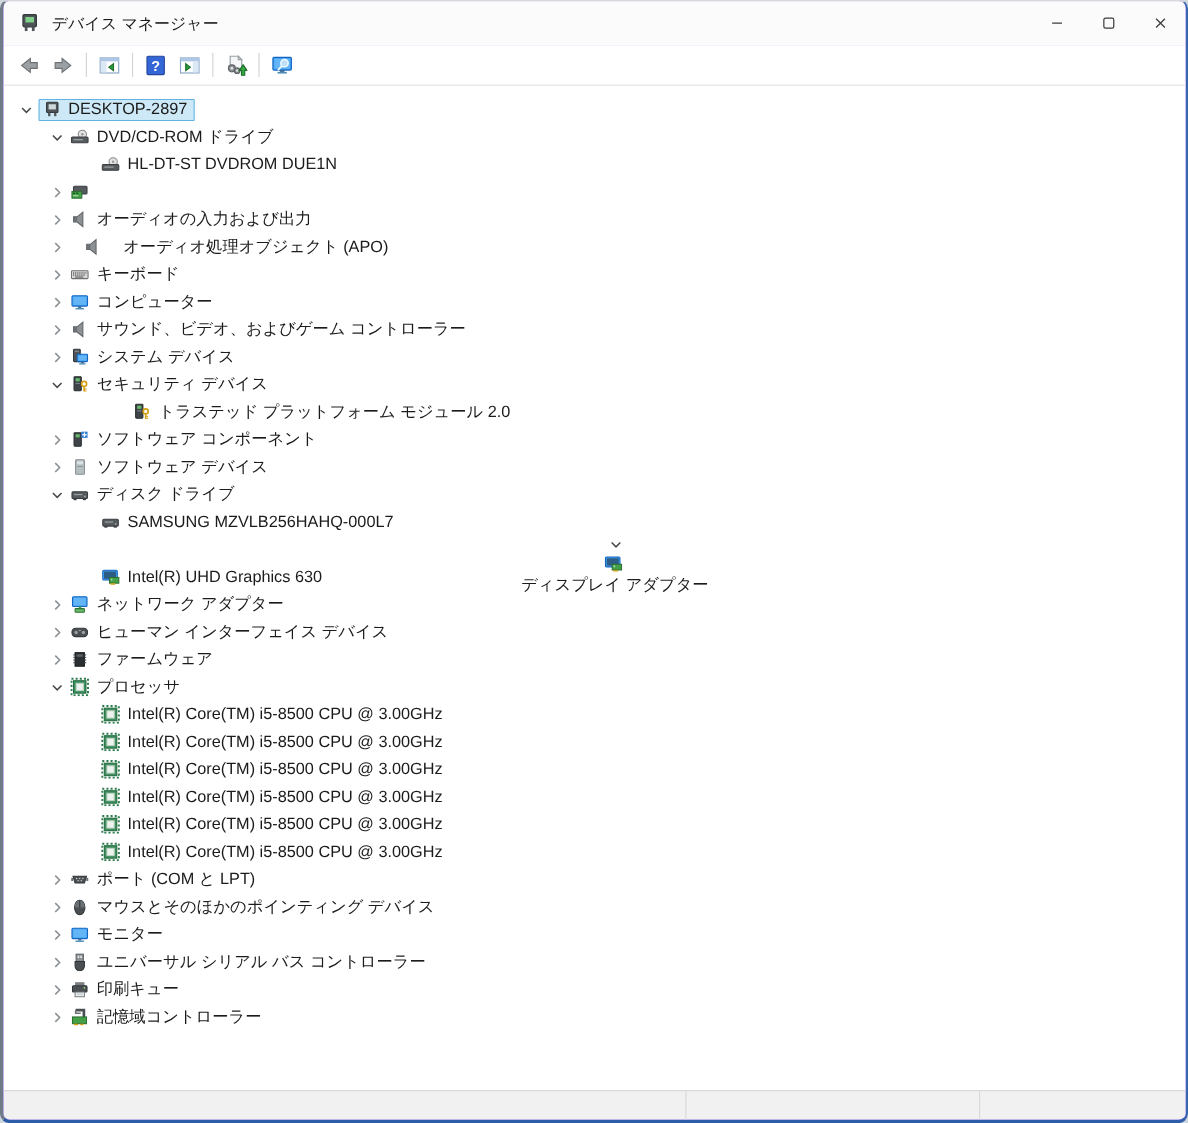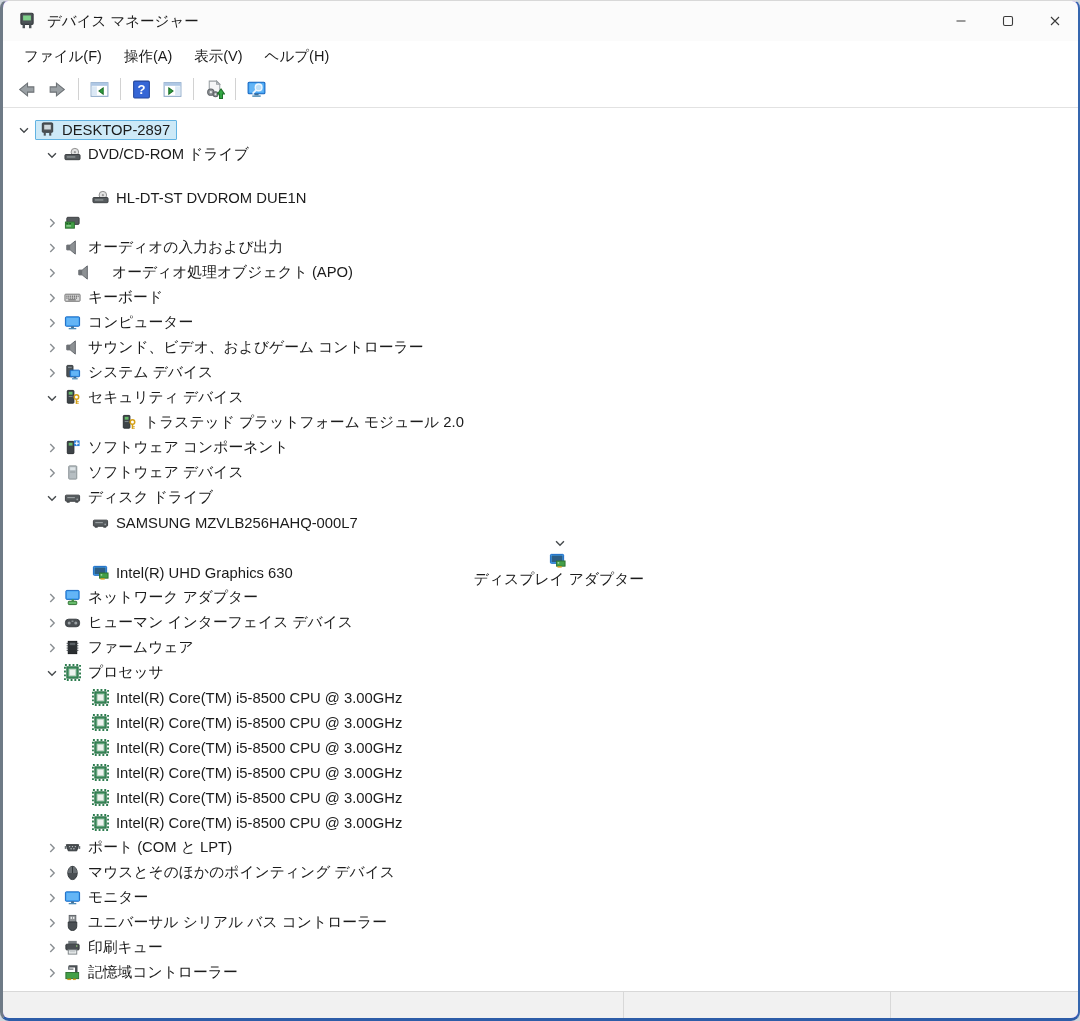--- a/index.html
+++ b/index.html
@@ -83,26 +83,20 @@
       <button class="cap-btn">
           <span>
             <svg viewBox="0 0 12 12">
               <path d="M2 2 L10 10 M10 2 L2 10" stroke="#3b3b3b" stroke-width="1.1"></path>
             </svg>
           </span>
         </button>
     </div>
   </div>
 
-  <div class="menubar">
-      <div class="menu-item">ファイル(F)</div>
-      <div class="menu-item">操作(A)</div>
-      <div class="menu-item">表示(V)</div>
-      <div class="menu-item">ヘルプ(H)</div>
-    </div>
 
   <div class="toolbar">
       <button class="tb-btn">
         <span class="tb-ic">
           <svg viewBox="0 0 20 20">
             <path d="M11 4 L3.5 10 L11 16 L11 12.5 L17 12.5 L17 7.5 L11 7.5 Z" fill="#9aa0a4" stroke="#6d7276"></path>
           </svg>
         </span>
       </button>
       <button class="tb-btn">
@@ -199,21 +193,21 @@
         <span class="ticon">
           <svg viewBox="0 0 18 18">
             <circle cx="11.5" cy="6.5" r="4" fill="#e3e3e3" stroke="#8a8a8a"></circle>
             <circle cx="11.5" cy="6.5" r="1.2" fill="#9a9a9a"></circle>
             <rect x="1" y="9" width="16" height="5.5" rx="1" fill="#565b5e" stroke="#3a3e41"></rect>
             <rect x="3" y="11" width="9" height="1.2" fill="#9aa0a3"></rect>
           </svg>
         </span>
         <span class="tlabel">DVD/CD-ROM ドライブ</span>
       </div>
-      <div class="tree-row" style="padding-left: 68px; margin-top: 18px;">
+      <div class="tree-row" style="padding-left: 68px;">
         <span class="chev"></span>
         <span class="ticon">
           <svg viewBox="0 0 18 18">
             <circle cx="11.5" cy="6.5" r="4" fill="#e3e3e3" stroke="#8a8a8a"></circle>
             <circle cx="11.5" cy="6.5" r="1.2" fill="#9a9a9a"></circle>
             <rect x="1" y="9" width="16" height="5.5" rx="1" fill="#565b5e" stroke="#3a3e41"></rect>
             <rect x="3" y="11" width="9" height="1.2" fill="#9aa0a3"></rect>
           </svg>
         </span>
         <span class="tlabel">HL-DT-ST DVDROM DUE1N</span>

